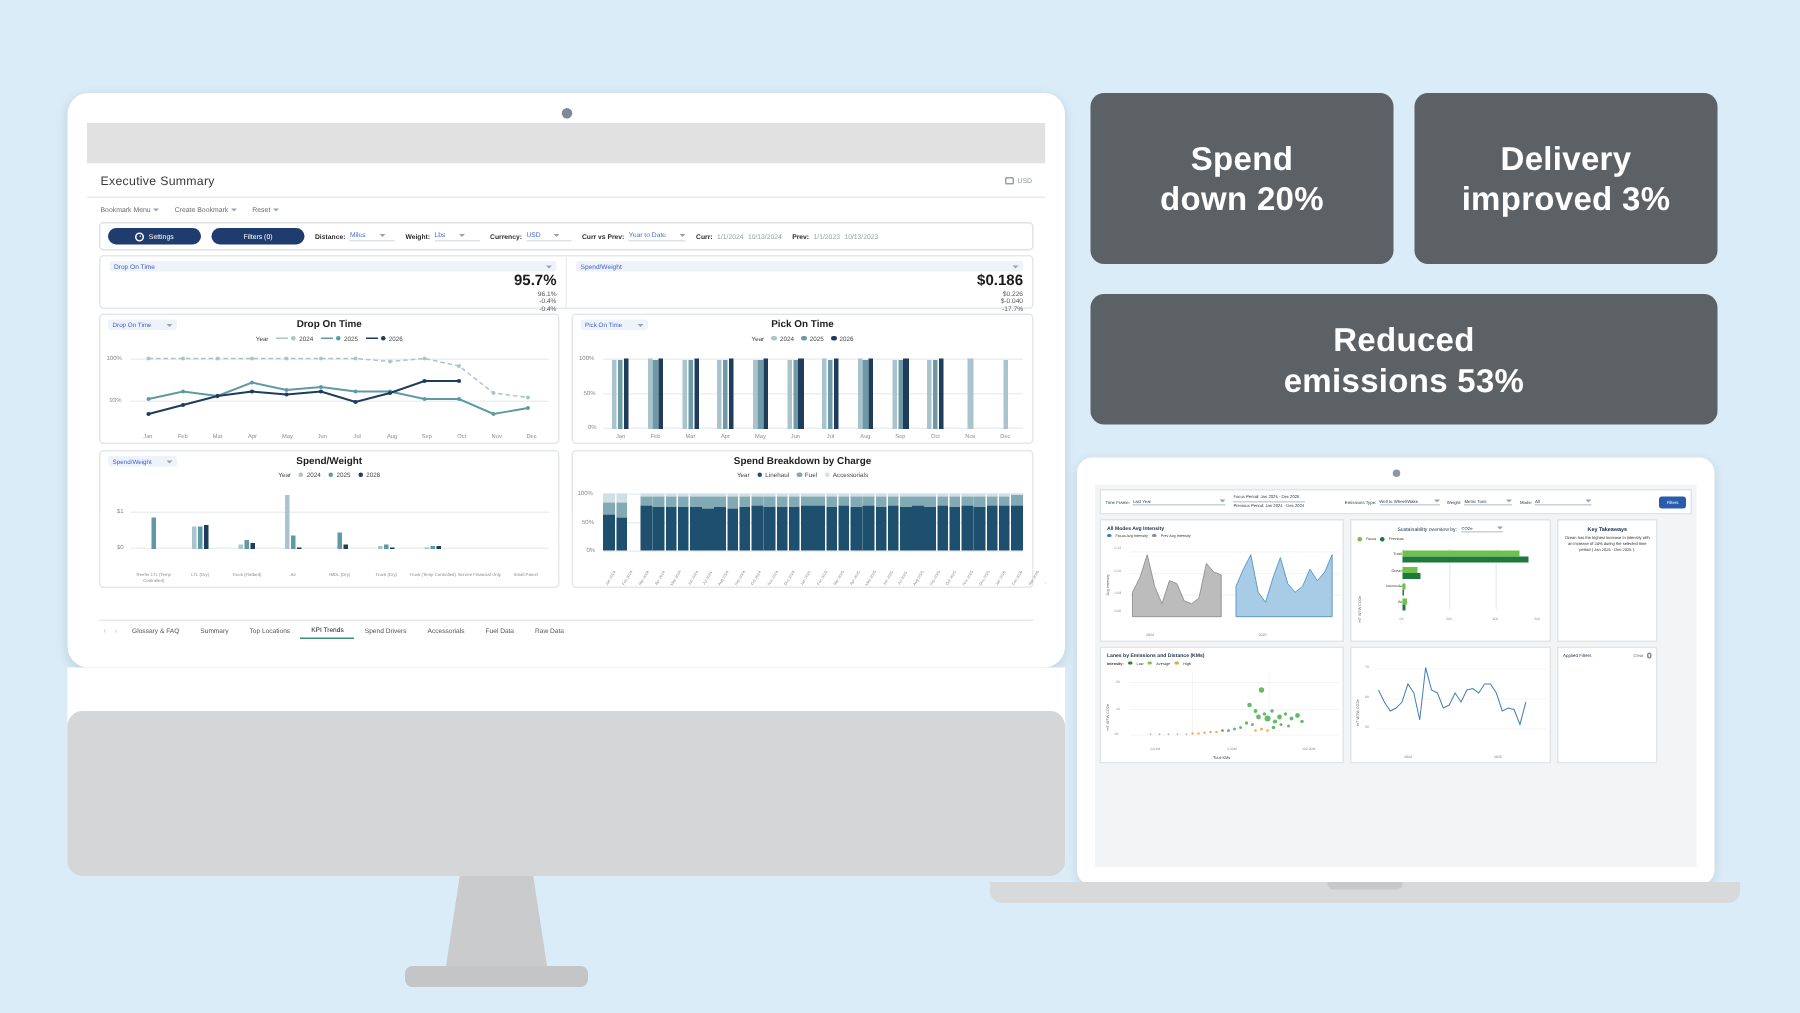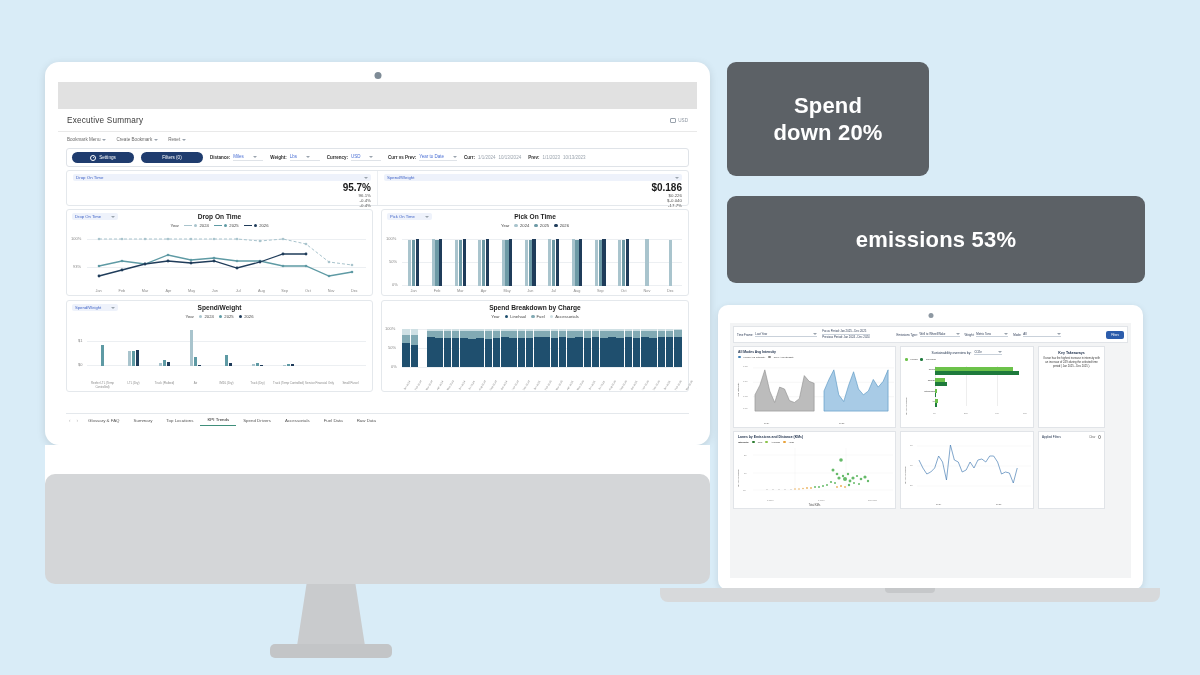--- a/index.html
+++ b/index.html
@@ -820,22 +820,29 @@
     <div class="monitor-neck"></div>
     <div class="monitor-foot"></div>
   </div>
 
   <div class="callout" id="co1">
     <div>
       <div>Spend</div>
       <div>down 20%</div>
     </div>
   </div>
+  <div class="callout" id="co2">
+    <div>
+      <div>Delivery</div>
+      <div>improved 3%</div>
+    </div>
+  </div>
   <div class="callout" id="co3">
     <div>
+      <div>Reduced</div>
       <div>emissions 53%</div>
     </div>
   </div>
 
   <div class="laptop">
     <div class="laptop-lid">
       <div class="laptop-cam"></div>
       <div class="laptop-screen">
 
         <div class="lfilter">

